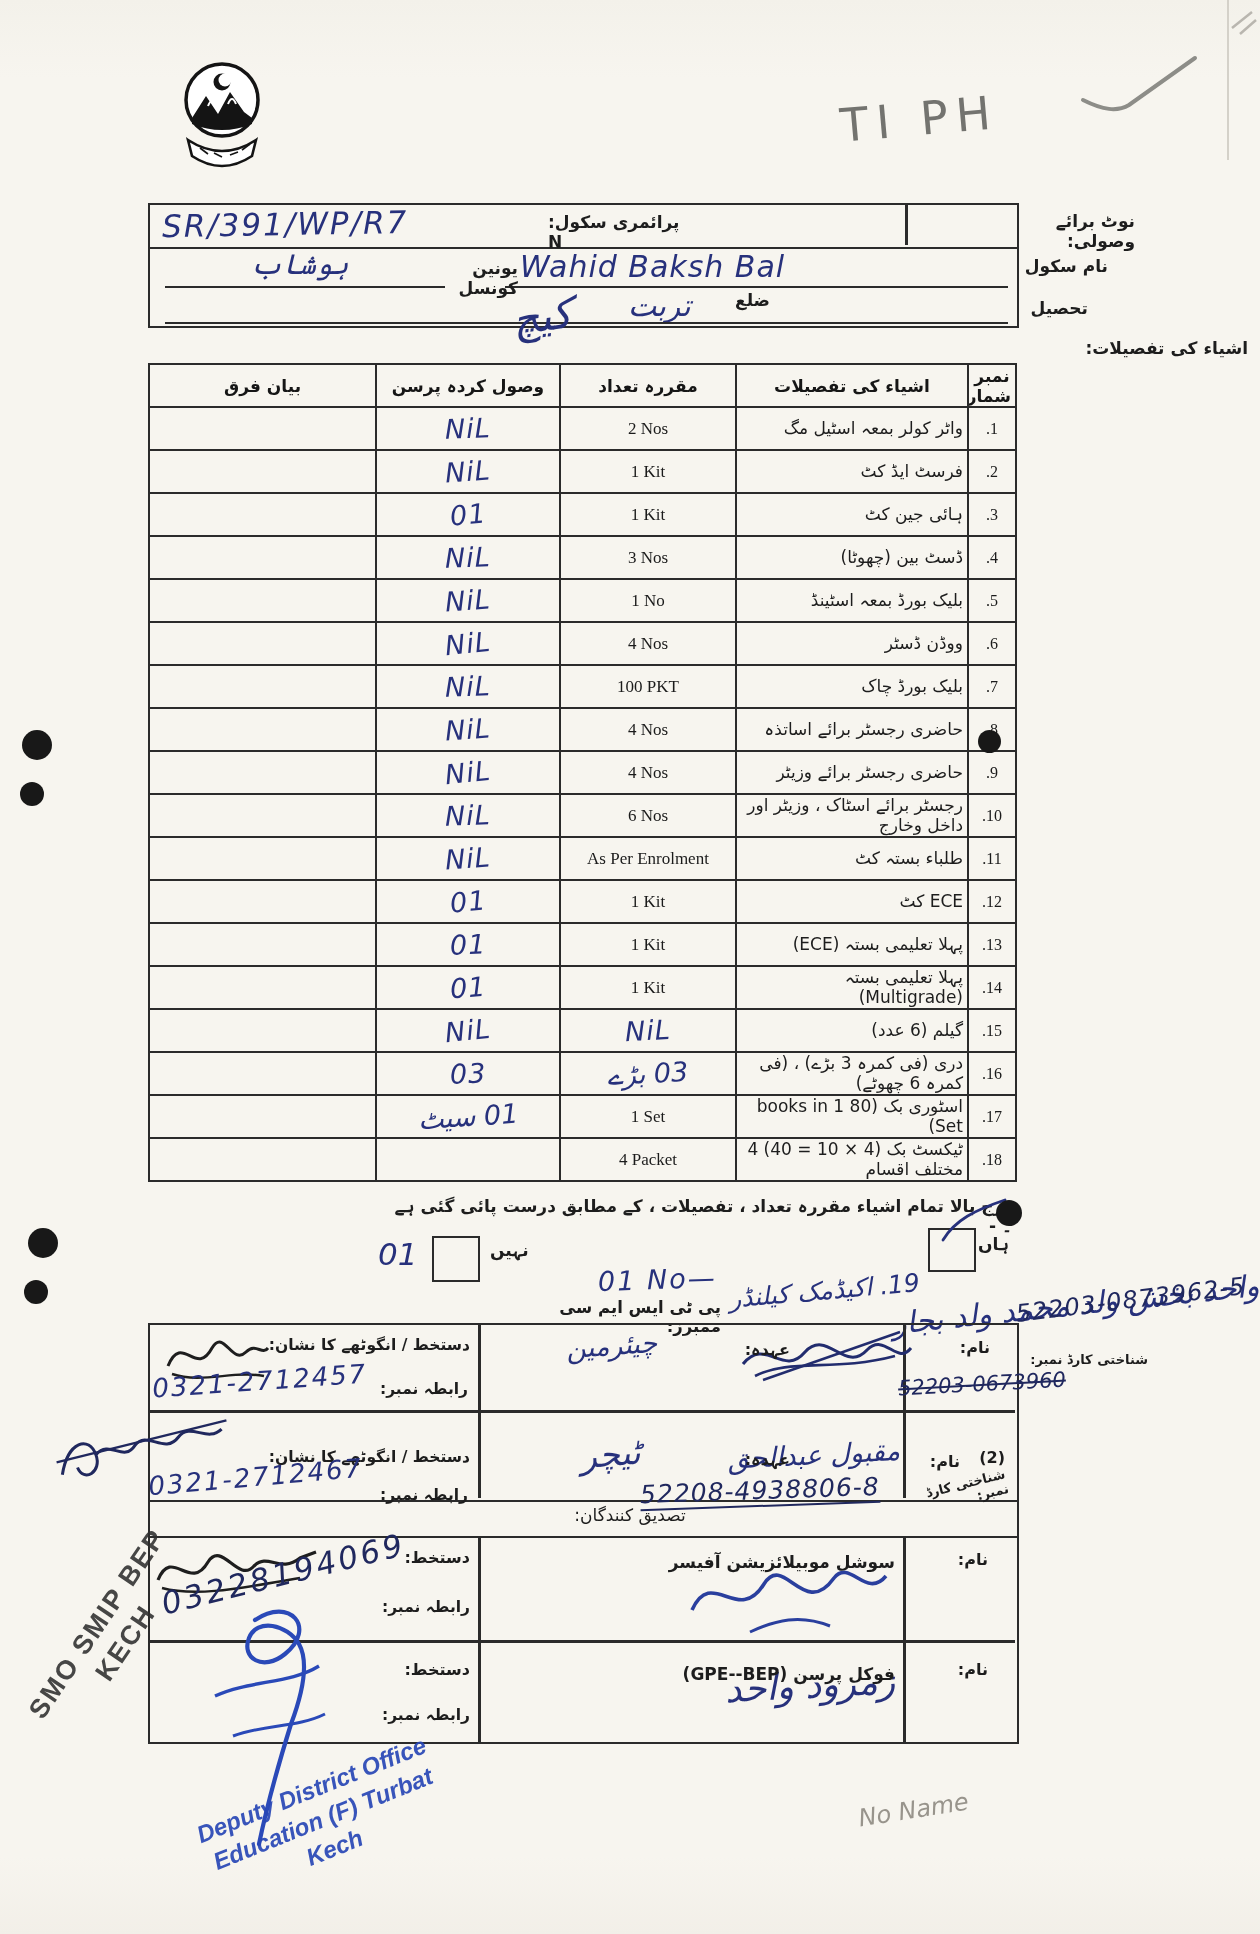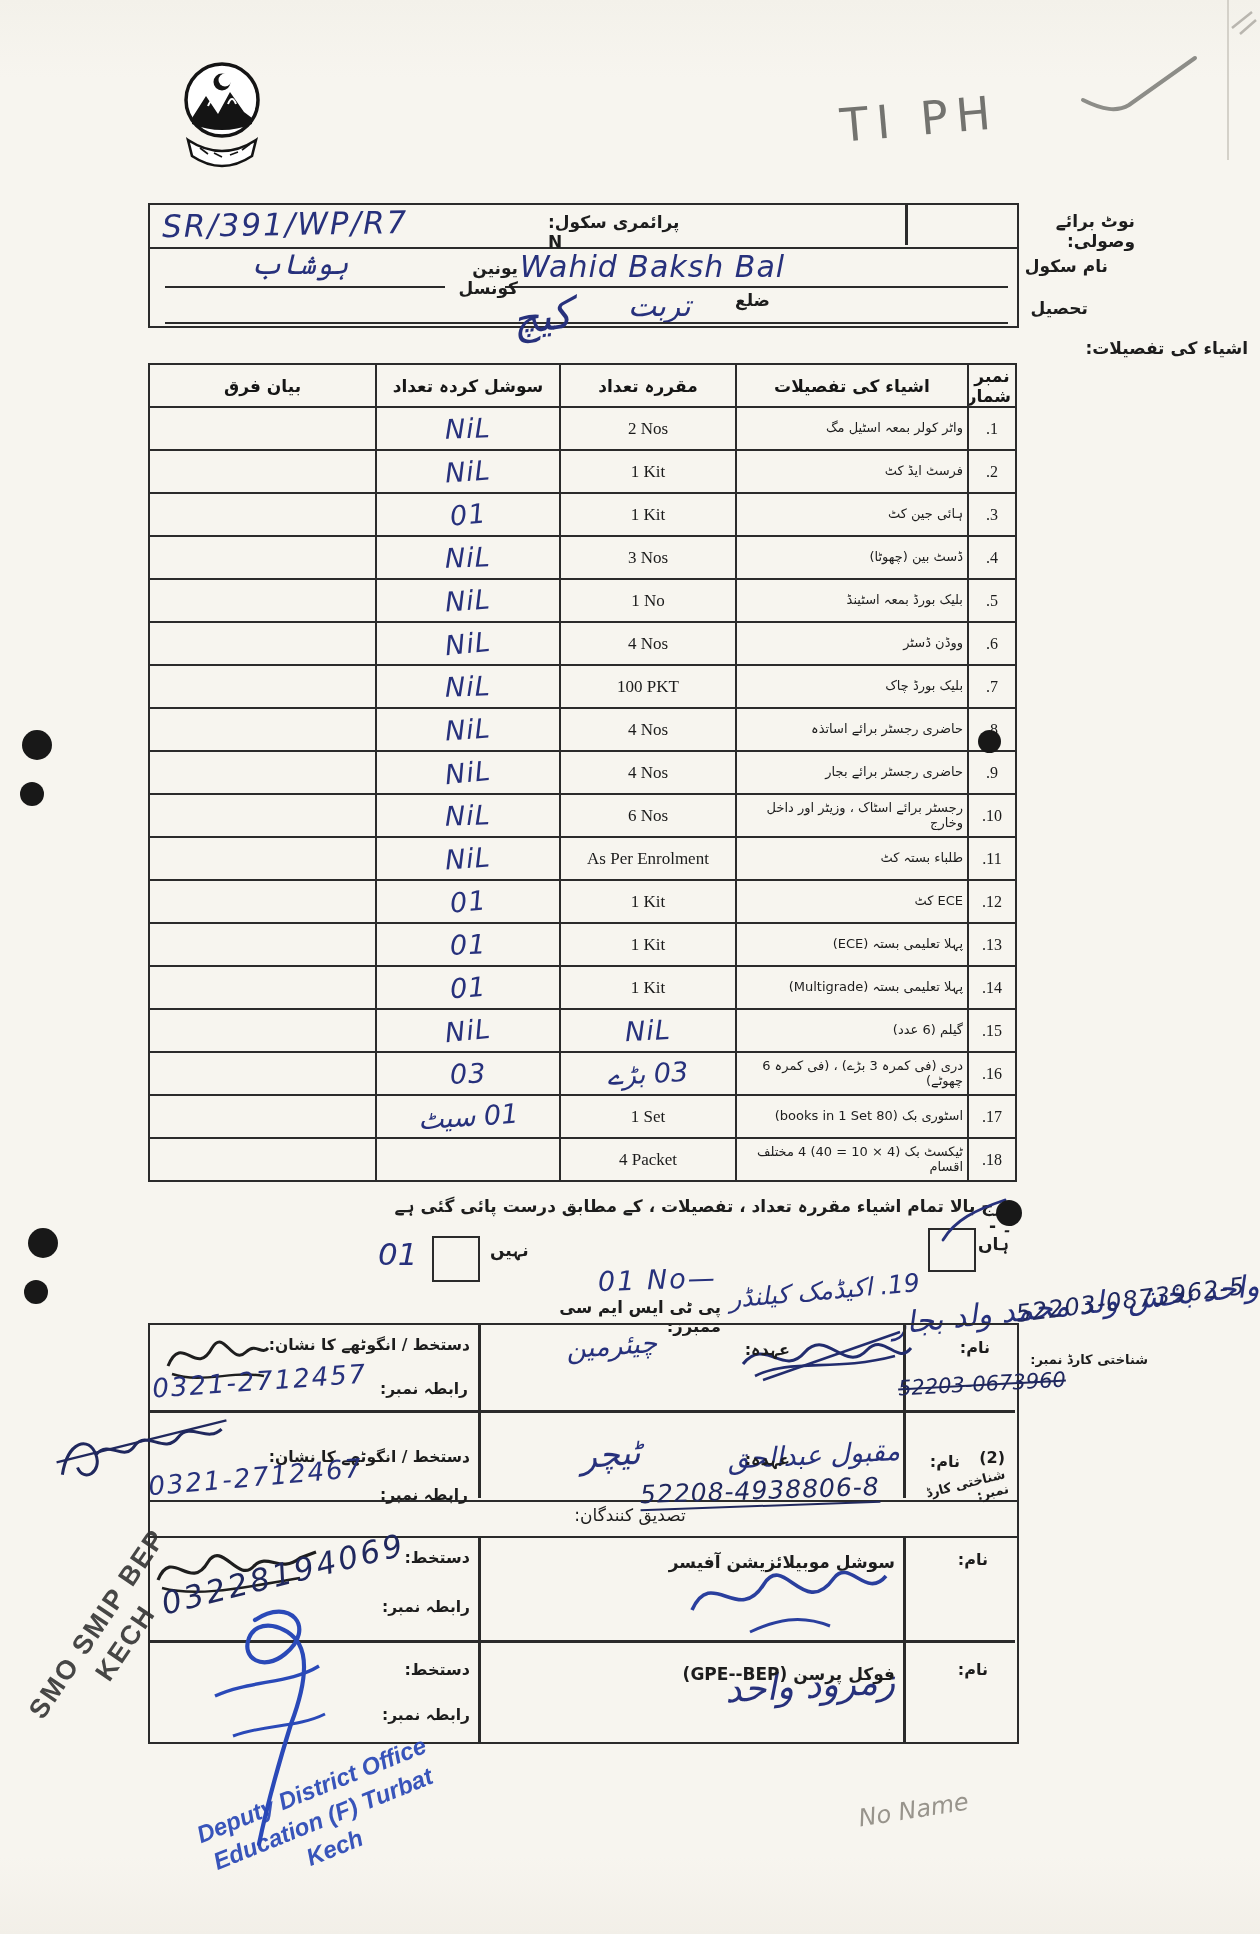--- a/index.html
+++ b/index.html
@@ -12,21 +12,21 @@
   .hw{font-family:"DejaVu Sans",sans-serif;font-style:italic;color:#27317c;}
   .hwk{font-family:"DejaVu Sans",sans-serif;font-style:italic;color:#20285e;}
   .pencil{font-family:"DejaVu Sans",sans-serif;color:#73736f;}
   .box{border:2.5px solid #2b2b2b;}
   .uline{border-bottom:2.5px solid #2b2b2b;}
   .items{position:absolute;left:148px;top:363px;width:867px;border-collapse:collapse;table-layout:fixed;background:transparent;}
   .items th,.items td{border:2.4px solid #2b2b2b;padding:0 4px;vertical-align:middle;overflow:hidden;}
   .items th{height:41px;font-family:"DejaVu Sans",sans-serif;font-weight:700;font-size:17px;color:#161616;}
   .items td{height:41px;}
   .c-ser{text-align:center;font-size:16px;}
-  .c-det{text-align:right;font-size:13px;line-height:1.15;padding-right:9px;}
+  .c-det{text-align:right;font-size:17px;line-height:1.15;padding-right:9px;}
   .c-fix{text-align:center;font-size:17px;}
   .c-rec{text-align:center;}
   .c-rec span,.c-fix span.hw{display:inline-block;}
   .rec-hw{font-size:27px;letter-spacing:1px;}
   .lbl{font-size:17px;font-weight:700;}
   .small-lbl{font-size:13px;font-weight:700;}
   .dot{position:absolute;background:#181818;border-radius:50%;}
   .stamp-smo{color:#2e2e2e;font-weight:700;letter-spacing:2px;font-size:27px;line-height:1.25;
     transform:rotate(-56deg);transform-origin:center;text-align:center;opacity:.88;font-family:"Liberation Sans",sans-serif;}
   .stamp-ddo{color:#2847b6;font-weight:700;font-style:italic;font-size:24px;line-height:1.3;
@@ -92,21 +92,21 @@
         <col style="width:232px">
         <col style="width:176px">
         <col style="width:184px">
         <col style="width:227px">
       </colgroup>
     <thead>
       <tr>
         <th class="u">نمبر شمار</th>
         <th class="u">اشیاء کی تفصیلات</th>
         <th class="u">مقررہ تعداد</th>
-        <th class="u">سوشل کردہ تعداد</th>
+        <th class="u">وصول کردہ پرسن</th>
         <th class="u">بیان فرق</th>
       </tr>
     </thead>
     <tbody id="items-body">
         <tr>
           <td class="c-ser serif" dir="ltr">.1</td>
           <td class="c-det u" dir="rtl">واٹر کولر بمعہ اسٹیل مگ</td>
           <td class="c-fix" dir="ltr"><span class="serif">2 Nos</span></td>
           <td class="c-rec" dir="rtl"><span class="hw rec-hw" style="transform: rotate(-2deg);">NiL</span></td>
           <td class="c-diff" dir="rtl"></td>
@@ -155,21 +155,21 @@
         </tr>
         <tr>
           <td class="c-ser serif" dir="ltr">.8</td>
           <td class="c-det u" dir="rtl">حاضری رجسٹر برائے اساتذہ</td>
           <td class="c-fix" dir="ltr"><span class="serif">4 Nos</span></td>
           <td class="c-rec" dir="rtl"><span class="hw rec-hw" style="transform: rotate(-4deg);">NiL</span></td>
           <td class="c-diff" dir="rtl"></td>
         </tr>
         <tr>
           <td class="c-ser serif" dir="ltr">.9</td>
-          <td class="c-det u" dir="rtl">حاضری رجسٹر برائے بجار</td>
+          <td class="c-det u" dir="rtl">حاضری رجسٹر برائے وزیٹر</td>
           <td class="c-fix" dir="ltr"><span class="serif">4 Nos</span></td>
           <td class="c-rec" dir="rtl"><span class="hw rec-hw" style="transform: rotate(-6deg);">NiL</span></td>
           <td class="c-diff" dir="rtl"></td>
         </tr>
         <tr>
           <td class="c-ser serif" dir="ltr">.10</td>
           <td class="c-det u" dir="rtl">رجسٹر برائے اسٹاک ، وزیٹر اور داخل وخارج</td>
           <td class="c-fix" dir="ltr"><span class="serif">6 Nos</span></td>
           <td class="c-rec" dir="rtl"><span class="hw rec-hw" style="transform: rotate(-2deg);">NiL</span></td>
           <td class="c-diff" dir="rtl"></td>

